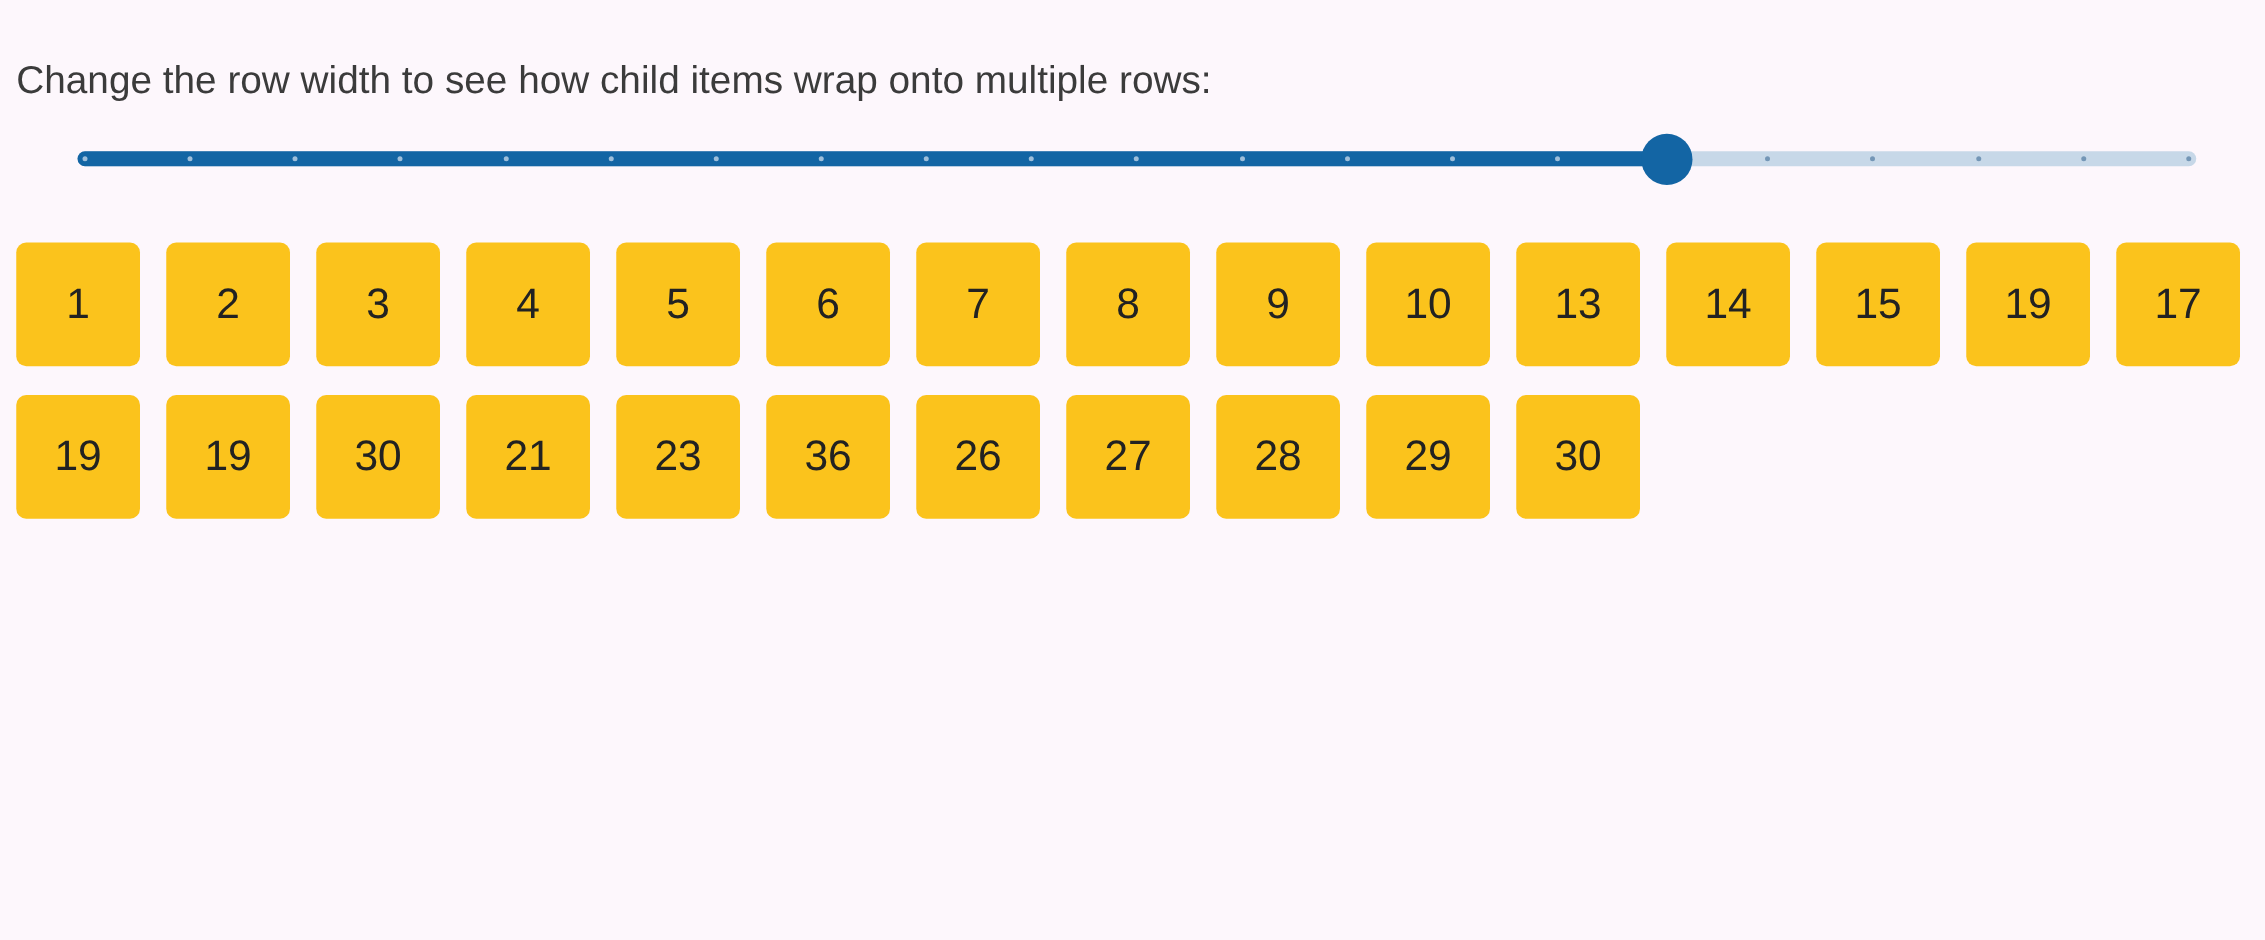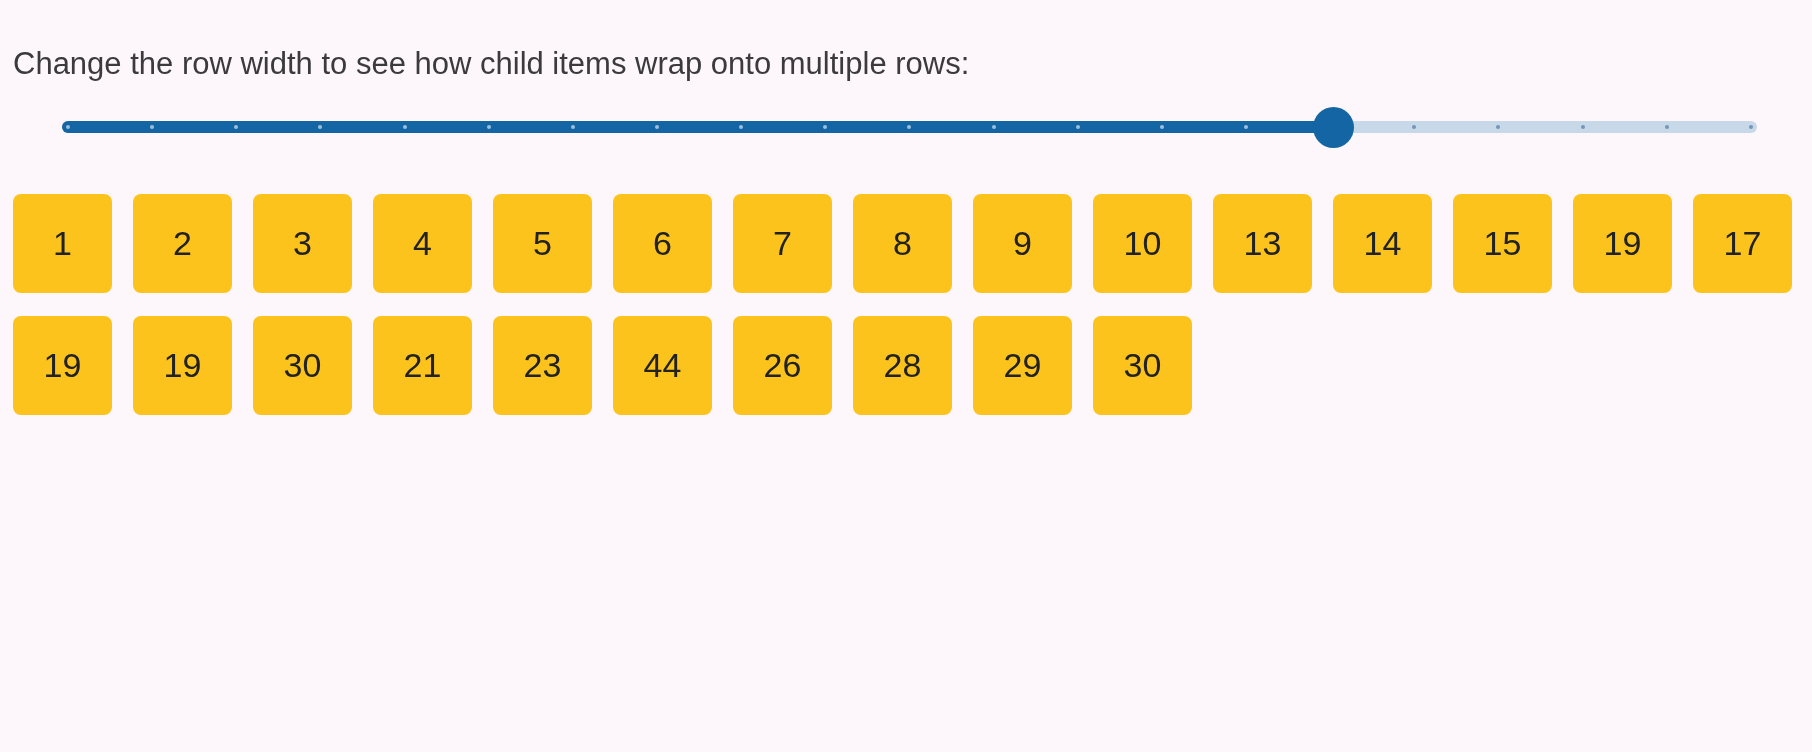--- a/index.html
+++ b/index.html
@@ -155,18 +155,19 @@
     <div class="grid-item">13</div>
     <div class="grid-item">14</div>
     <div class="grid-item">15</div>
     <div class="grid-item">19</div>
     <div class="grid-item">17</div>
     <div class="grid-item">19</div>
     <div class="grid-item">19</div>
     <div class="grid-item">30</div>
     <div class="grid-item">21</div>
     <div class="grid-item">23</div>
-    <div class="grid-item">44</div>
+    <div class="grid-item">36</div>
     <div class="grid-item">26</div>
+    <div class="grid-item">27</div>
     <div class="grid-item">28</div>
     <div class="grid-item">29</div>
     <div class="grid-item">30</div>
   </div>
 
 </body></html>

